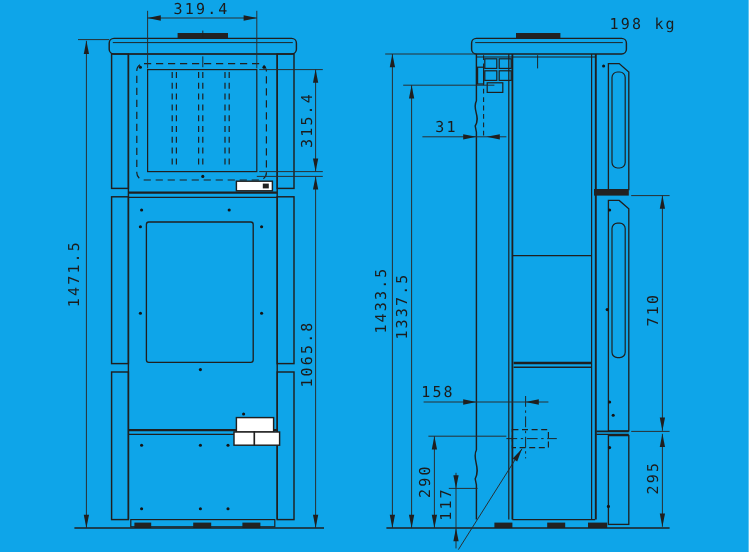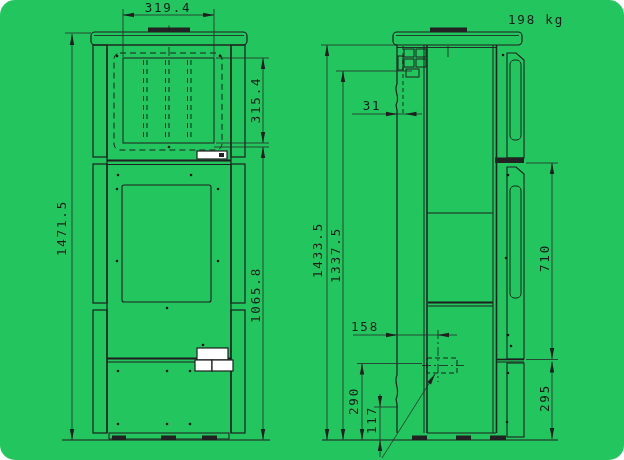--- a/index.html
+++ b/index.html
@@ -1,16 +1,16 @@
 <!DOCTYPE html>
 <html><head>
 <meta charset="utf-8">
 <style>
   html,body{margin:0;padding:0;background:#fff;}
-  .canvas{position:relative;width:624px;height:460px;background:#22c55e;overflow:hidden;border-radius:15px;}
+  .canvas{position:relative;width:624px;height:460px;background:#0ea5e9;overflow:hidden;}
   svg text{font-family:"DejaVu Sans Mono","Liberation Mono",monospace;font-size:12.5px;letter-spacing:1.8px;fill:#1c1c1c;}
   svg .outline{stroke:#1f1f1f;fill:none;}
   svg .dim{stroke:#2a2a2a;stroke-width:0.8;fill:none;}
   svg .arrow{fill:#1f1f1f;stroke:none;}
   svg .dot{fill:#141414;stroke:none;}
   svg .solid{fill:#222;stroke:none;}
 </style>
 </head>
 <body>
 

